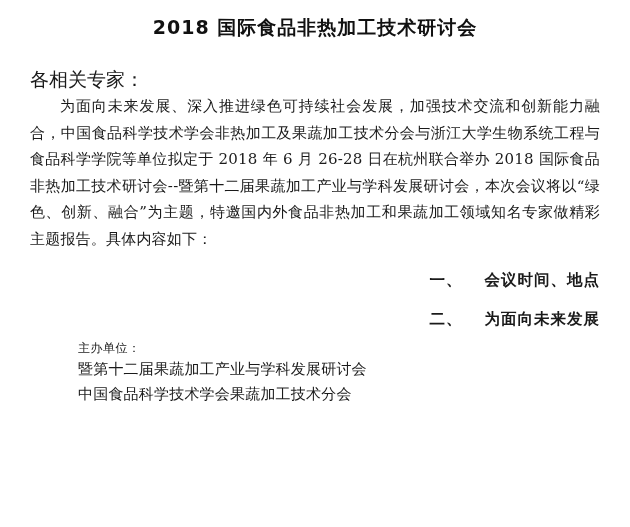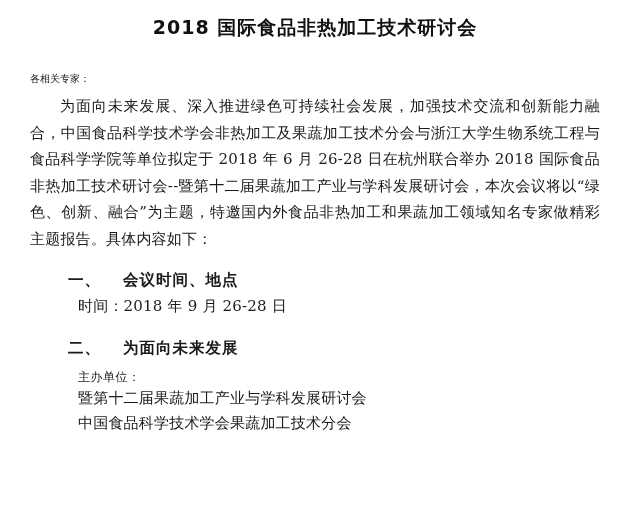--- a/index.html
+++ b/index.html
@@ -34,39 +34,40 @@
     font-family: "DejaVu Sans", "Liberation Sans", sans-serif;
   }
   .title-line.second {
     letter-spacing: 0.5px;
   }
   .title-line.third {
     letter-spacing: 1.5px;
   }
   .salutation {
     margin-top: 22px;
-    font-size: 10px;
+    font-size: 19px;
     line-height: 26px;
     text-align: justify;
   }
   .body-para {
     font-size: 15px;
     line-height: 26.5px;
     text-align: justify;
     text-justify: inter-ideograph;
     text-indent: 2em;
     margin-top: 1px;
     letter-spacing: 0.2px;
   }
   .section-heading {
     font-size: 15.5px;
     font-weight: bold;
     margin-top: 18px;
     margin-left: 38px;
     letter-spacing: 1px;
+    text-align: right;
   }
   .section-heading .num {
     margin-right: 22px;
   }
   .detail-line {
     font-size: 15px;
     line-height: 27px;
     margin-left: 48px;
     margin-top: 2px;
     letter-spacing: 0.2px;
@@ -94,21 +95,20 @@
     <div class="title-line">2018 国际食品非热加工技术研讨会</div>
   </div>
 
   <div class="salutation">各相关专家：</div>
 
   <div class="body-para">为面向未来发展、深入推进绿色可持续社会发展，加强技术交流和创新能力融合，中国食品科学技术学会非热加工及果蔬加工技术分会与浙江大学生物系统工程与食品科学学院等单位拟定于 2018 年 6 月 26-28 日在杭州联合举办 2018 国际食品非热加工技术研讨会--暨第十二届果蔬加工产业与学科发展研讨会，本次会议将以“绿色、创新、融合”为主题，特邀国内外食品非热加工和果蔬加工领域知名专家做精彩主题报告。具体内容如下：</div>
 
   <div class="section-heading">
     <span class="num">一、</span><span>会议时间、地点</span>
   </div>
-  <div class="detail-line">时间：2018 年 9 月 26-28 日</div>
 
   <div class="section-heading">
     <span class="num">二、</span><span>为面向未来发展</span>
   </div>
   <div class="sub-heading">主办单位：</div>
   <div class="org-line">暨第十二届果蔬加工产业与学科发展研讨会</div>
   <div class="org-line">中国食品科学技术学会果蔬加工技术分会</div>
 
 </div>
 

